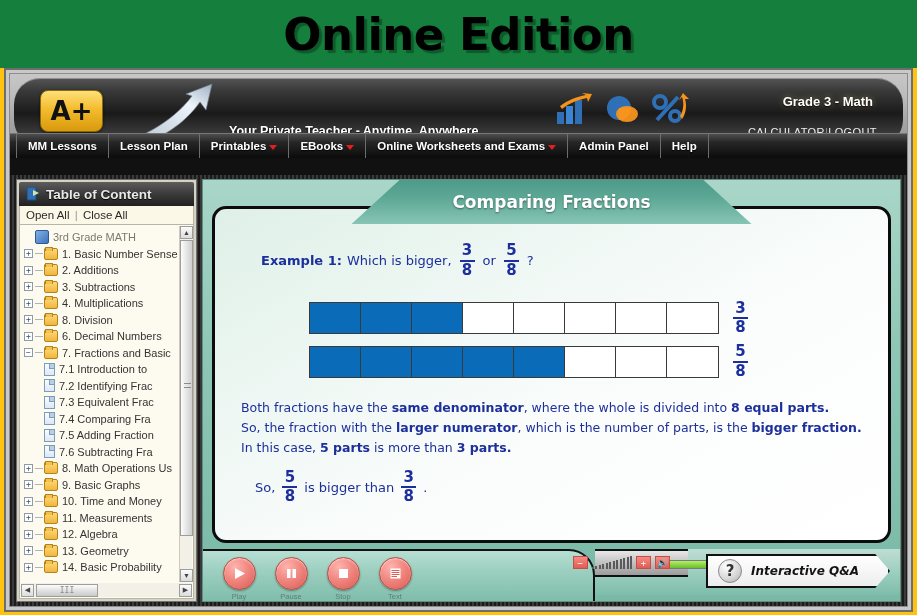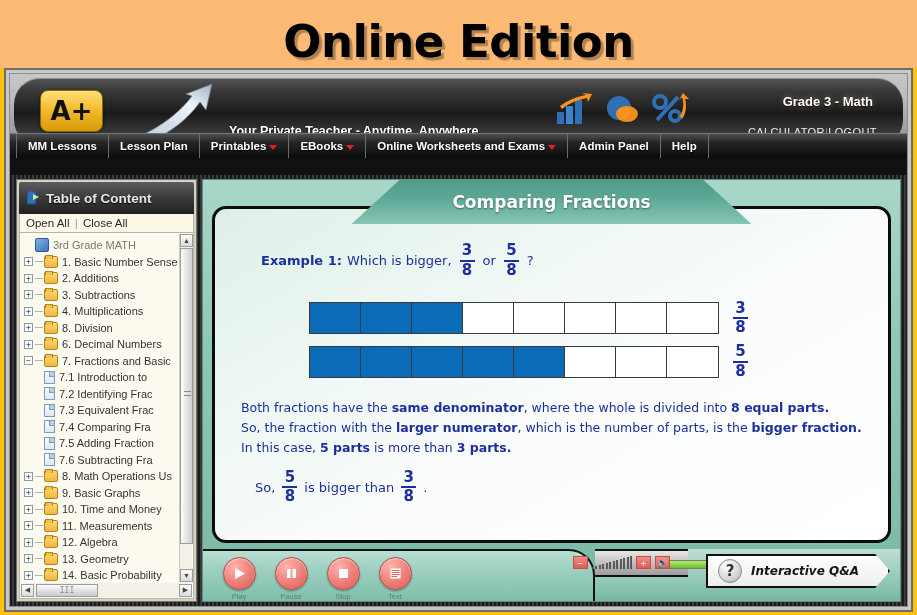--- a/index.html
+++ b/index.html
@@ -8,22 +8,22 @@
     width: 917px; height: 615px;
     background: #ffc20e;
     font-family: "Liberation Sans", sans-serif;
     overflow: hidden;
     position: relative;
   }
 
   
   #top-banner {
     position:absolute; left:0; top:0; width:917px; height:68px;
-    background:#fdba74;
-    display:flex; align-items:flex-end; justify-content:center;
+    background:#15803d;
+    display:flex; align-items:center; justify-content:center;
   }
   #top-banner .title {
     font-family:"DejaVu Sans", sans-serif;
     font-weight:bold;
     font-size:45px;
     color:#000;
     letter-spacing:-0.5px;
     text-shadow: 3px 3px 1px rgba(0,0,0,0.30);
     white-space:nowrap;
   }
@@ -116,21 +116,21 @@
 
   
   #sidebar {
     position:absolute; left:6px; top:4px; width:181px; bottom:4px;
     background:#d7d3c4;
     border:1px solid #6f6f6f;
     padding:2px;
     display:flex; flex-direction:column;
   }
   #toc-header {
-    height:32px; flex:none;
+    height:24px; flex:none;
     background: linear-gradient(180deg,#5d5d5d 0%,#3a3a3a 50%,#212121 100%);
     display:flex; align-items:center; gap:6px; padding-left:8px;
     border-radius:2px 2px 0 0;
   }
   #toc-header .ttl {
     color:#e8e8e8; font-weight:bold; font-size:13.5px;
     text-shadow:0 1px 1px #000;
   }
   #toc-links {
     flex:none; background:#fbf8e8; padding:3px 6px;

